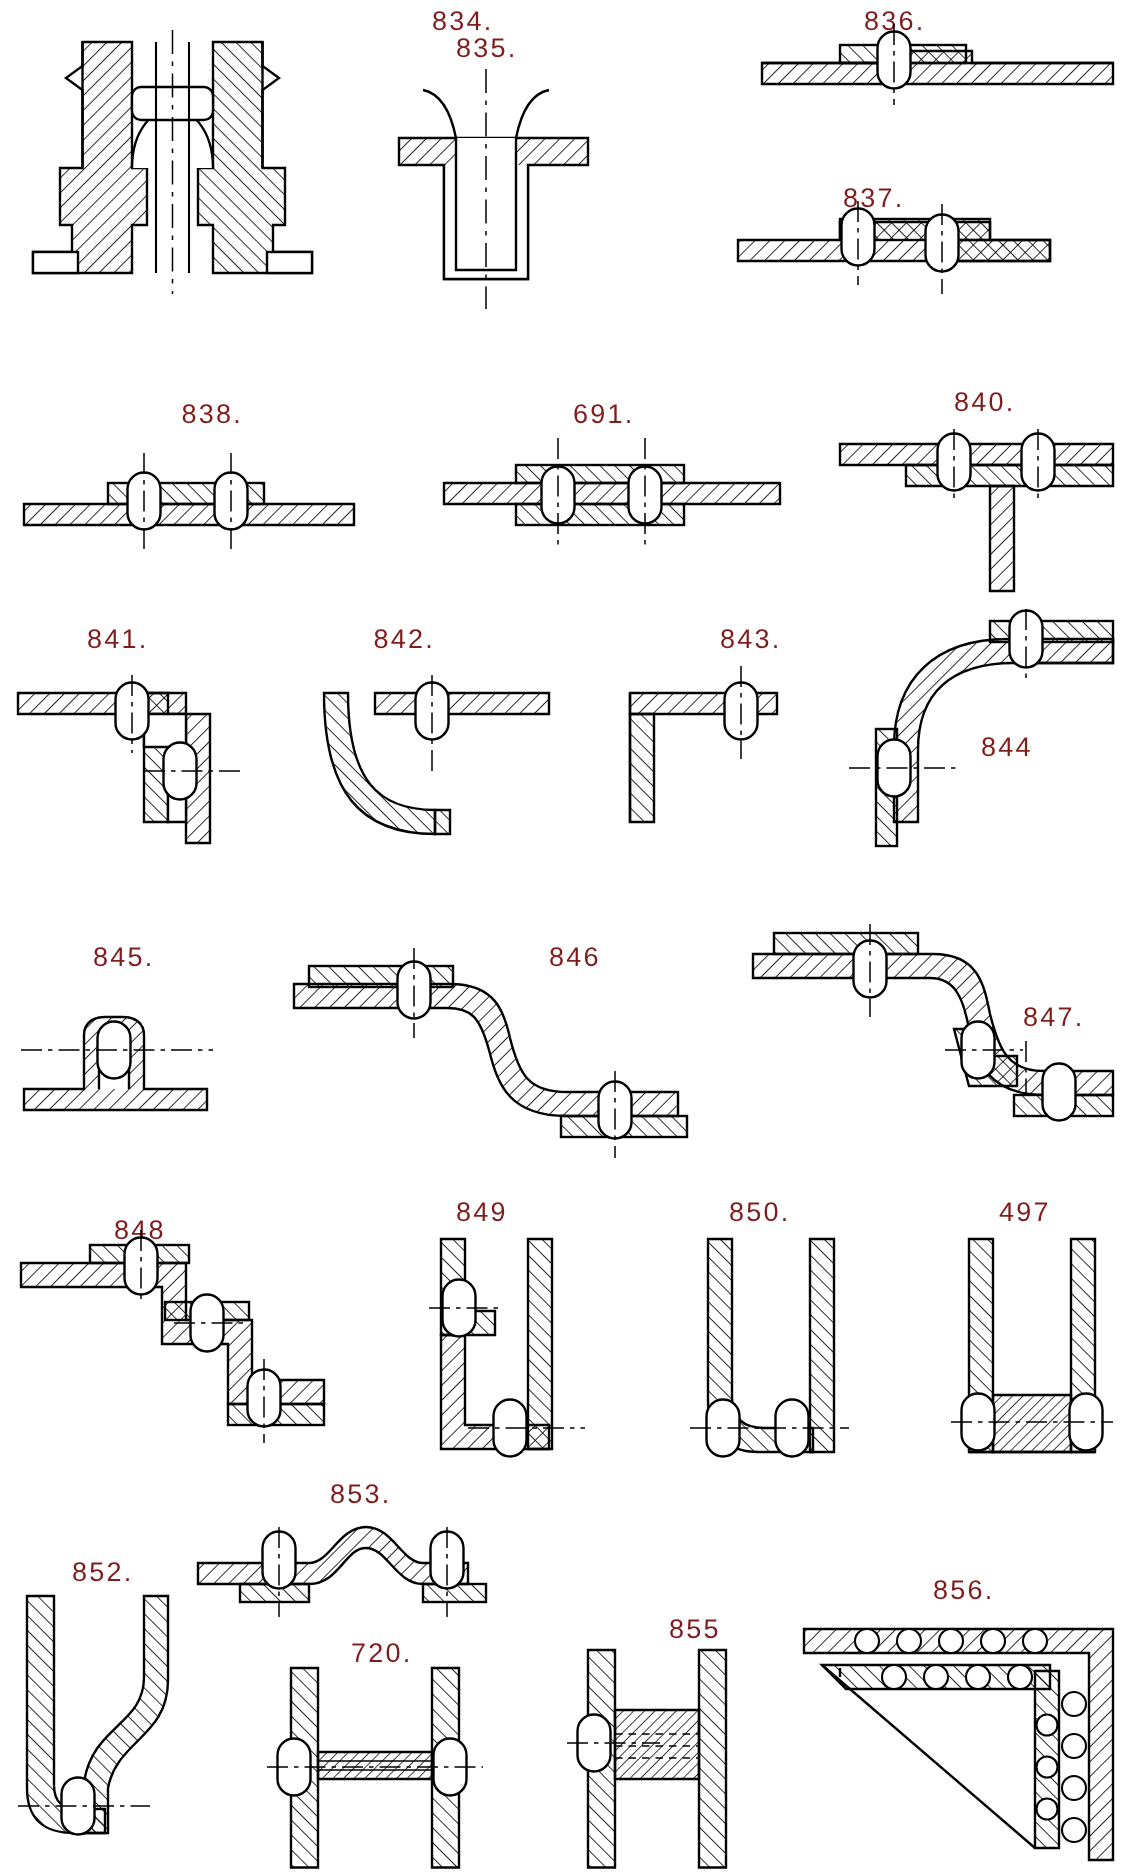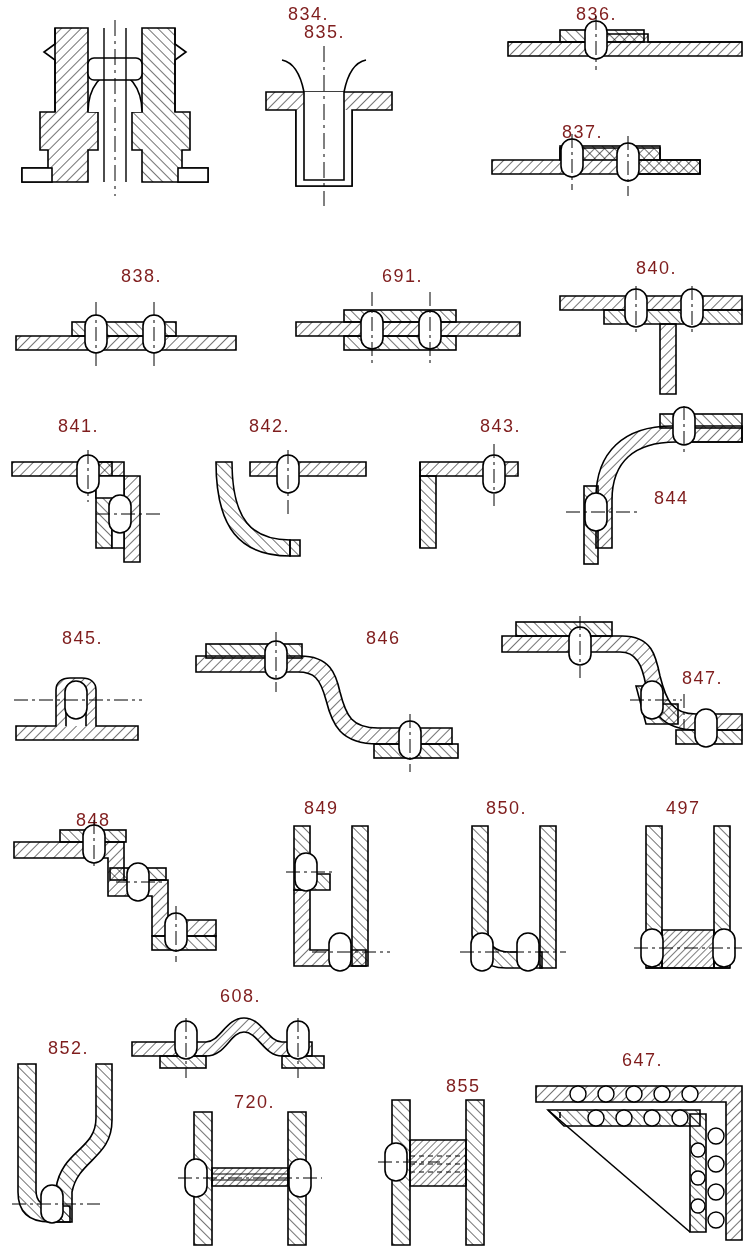--- a/index.html
+++ b/index.html
@@ -37,24 +37,24 @@
   <div class="fignum" style="left:480px;top:416px;">843.</div>
   <div class="fignum" style="left:654px;top:488px;">844</div>
   <div class="fignum" style="left:62px;top:628px;">845.</div>
   <div class="fignum" style="left:366px;top:628px;">846</div>
   <div class="fignum" style="left:682px;top:628px;margin-top:40px;">847.</div>
   <div class="fignum" style="left:76px;top:810px;">848</div>
   <div class="fignum" style="left:304px;top:798px;">849</div>
   <div class="fignum" style="left:486px;top:798px;">850.</div>
   <div class="fignum" style="left:666px;top:798px;">497</div>
   <div class="fignum" style="left:48px;top:1038px;">852.</div>
-  <div class="fignum" style="left:220px;top:986px;">608.</div>
+  <div class="fignum" style="left:220px;top:986px;">853.</div>
   <div class="fignum" style="left:234px;top:1092px;">720.</div>
   <div class="fignum" style="left:418px;top:1076px;margin-left:28px;">855</div>
-  <div class="fignum" style="left:622px;top:1050px;">647.</div>
+  <div class="fignum" style="left:622px;top:1050px;">856.</div>
 
   <svg class="plate" width="750" height="1249" viewBox="0 0 750 1249">
     <defs>
       <pattern id="hatchR" width="7" height="7" patternTransform="rotate(45)" patternUnits="userSpaceOnUse">
         <line x1="0" y1="0" x2="0" y2="7" stroke="#000" stroke-width="1.1"></line>
       </pattern>
       <pattern id="hatchL" width="7" height="7" patternTransform="rotate(-45)" patternUnits="userSpaceOnUse">
         <line x1="0" y1="0" x2="0" y2="7" stroke="#000" stroke-width="1.1"></line>
       </pattern>
       <pattern id="hatchRf" width="5" height="5" patternTransform="rotate(45)" patternUnits="userSpaceOnUse">

